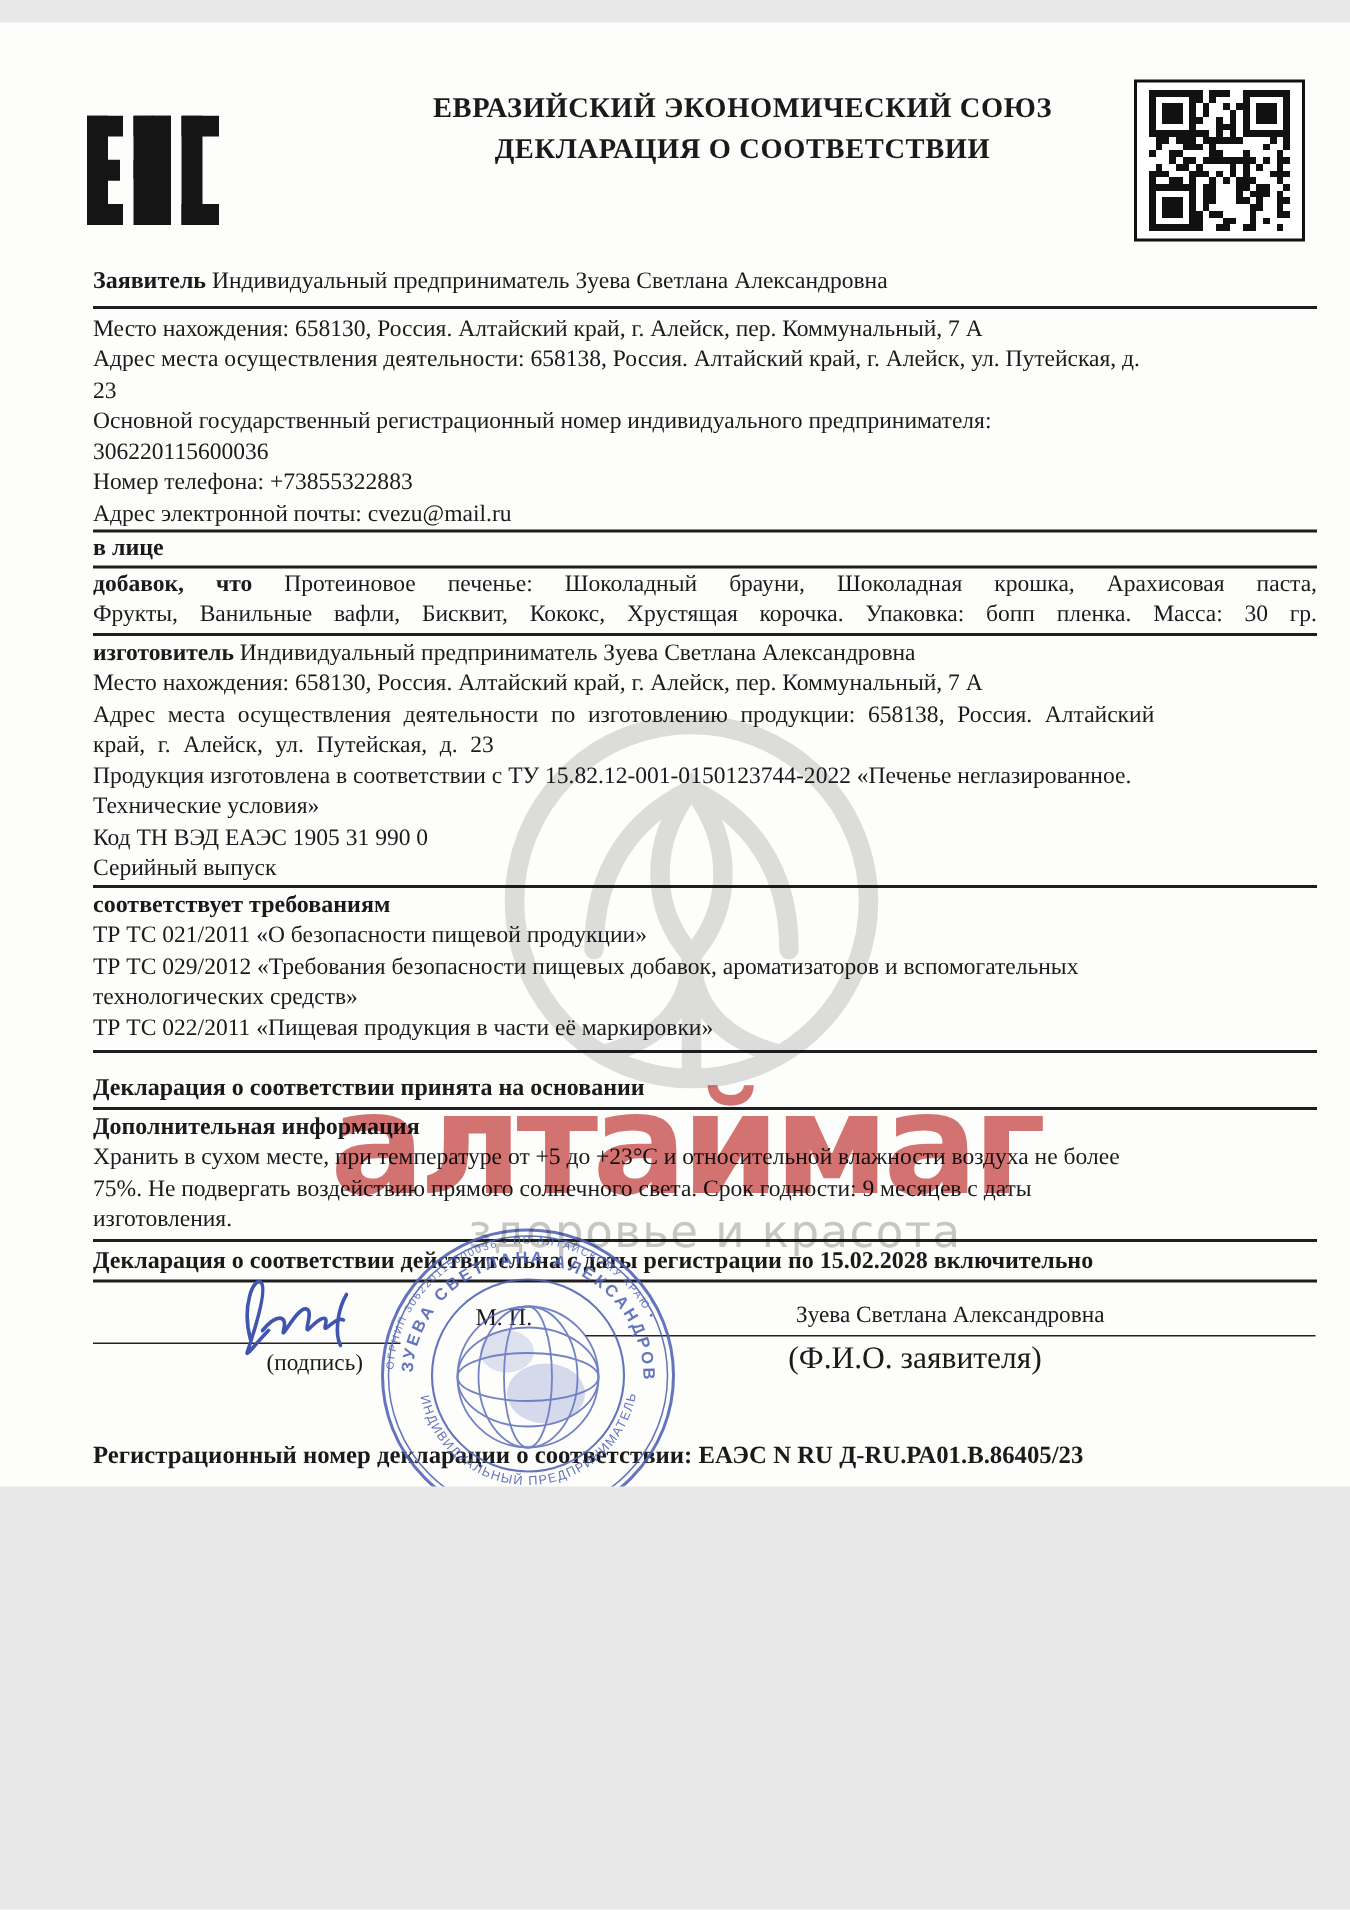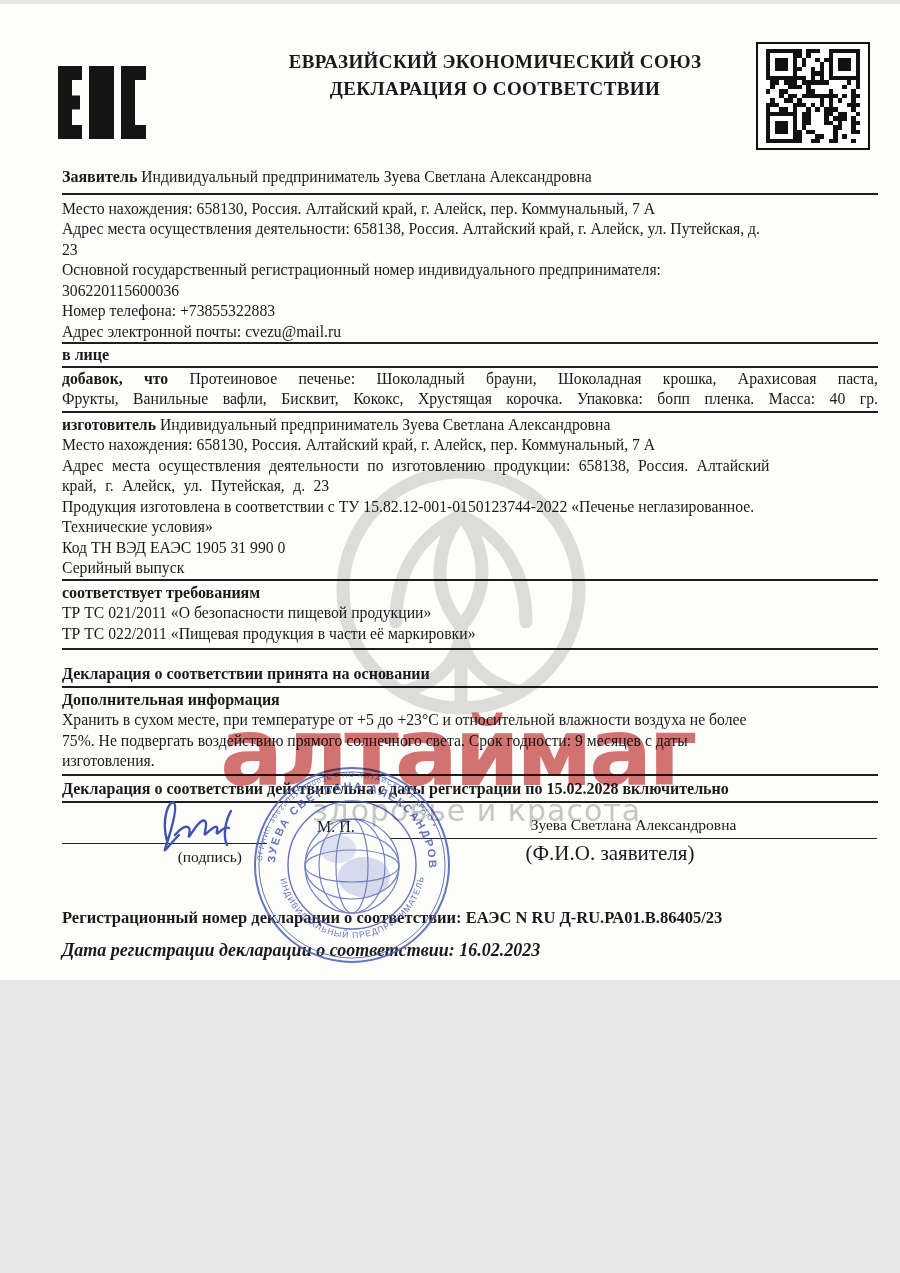--- a/index.html
+++ b/index.html
@@ -1,16 +1,16 @@
 <!DOCTYPE html>
 <html><head>
 <meta charset="utf-8">
 <style>
   html,body{margin:0;padding:0;background:#e8e8e8;}
-  .page{position:relative;width:900px;height:976px;background:#fdfdfb;margin:4px auto;
+  .page{position:relative;width:900px;height:976px;background:#fdfdfb;margin:15px auto;
         font-family:"Liberation Serif","DejaVu Serif",serif;color:#1a1a1a;overflow:hidden;}
   
   .eac-logo{position:absolute;left:58px;top:62px;}
   .title-block{position:absolute;left:180px;top:44px;width:630px;text-align:center;
                font-weight:bold;font-size:19px;line-height:27px;letter-spacing:.4px;}
   .qr-box{position:absolute;left:756px;top:38px;width:100px;height:94px;border:2.5px solid #111;
           background:#fff;padding:5px;}
   
   .content{position:absolute;left:62px;top:163px;width:816px;font-size:15.7px;line-height:20.5px;}
   .para{margin:0;white-space:pre-line;}
@@ -332,37 +332,39 @@
 23</div>
       <div class="para">Основной государственный регистрационный номер индивидуального предпринимателя:
 306220115600036</div>
       <div class="para">Номер телефона: +73855322883</div>
       <div class="para">Адрес электронной почты: cvezu@mail.ru</div>
     </div>
 
     <div class="sec hdr" style="padding-top:1px">в лице</div>
 
     <div class="sec just para" style="padding-top:1px;padding-bottom:1px"><b class="lbl">добавок, что</b><span> Протеиновое печенье:  Шоколадный брауни, Шоколадная крошка, Арахисовая паста,
-Фрукты, Ванильные вафли, Бисквит, Кококс, Хрустящая корочка. Упаковка:  бопп пленка. Масса: 40 гр.</span></div>
+Фрукты, Ванильные вафли, Бисквит, Кококс, Хрустящая корочка. Упаковка:  бопп пленка. Масса: 30 гр.</span></div>
 
     <div class="sec" style="padding-top:2px">
       <div class="para"><b class="lbl">изготовитель</b><span> Индивидуальный предприниматель Зуева Светлана Александровна</span></div>
       <div class="para">Место нахождения: 658130, Россия. Алтайский край, г. Алейск, пер. Коммунальный, 7 А</div>
       <div class="para spread">Адрес места осуществления деятельности по изготовлению продукции: 658138, Россия. Алтайский
 край, г. Алейск, ул. Путейская, д. 23</div>
       <div class="para">Продукция изготовлена в соответствии с ТУ 15.82.12-001-0150123744-2022 «Печенье неглазированное.
 Технические условия»</div>
       <div class="para">Код ТН ВЭД ЕАЭС 1905 31 990 0</div>
       <div class="para">Серийный выпуск</div>
     </div>
 
     <div class="hdr" style="padding-top:2px">соответствует требованиям</div>
 
     <div class="sec" style="padding-bottom:4px">
       <div class="para">ТР ТС 021/2011 «О безопасности пищевой продукции»</div>
+      <div class="para">ТР ТС 029/2012 «Требования безопасности пищевых добавок, ароматизаторов и вспомогательных
+технологических средств»</div>
       <div class="para">ТР ТС 022/2011 «Пищевая продукция в части её маркировки»</div>
     </div>
 
     <div class="sec hdr" style="padding-top:14px;padding-bottom:1px">Декларация о соответствии принята на основании</div>
 
 
     <div class="hdr" style="padding-top:2px">Дополнительная информация</div>
 
     <div class="sec" style="padding-bottom:2px">
       <div class="para">Хранить в сухом месте, при температуре от +5 до +23°С и относительной влажности воздуха  не более

